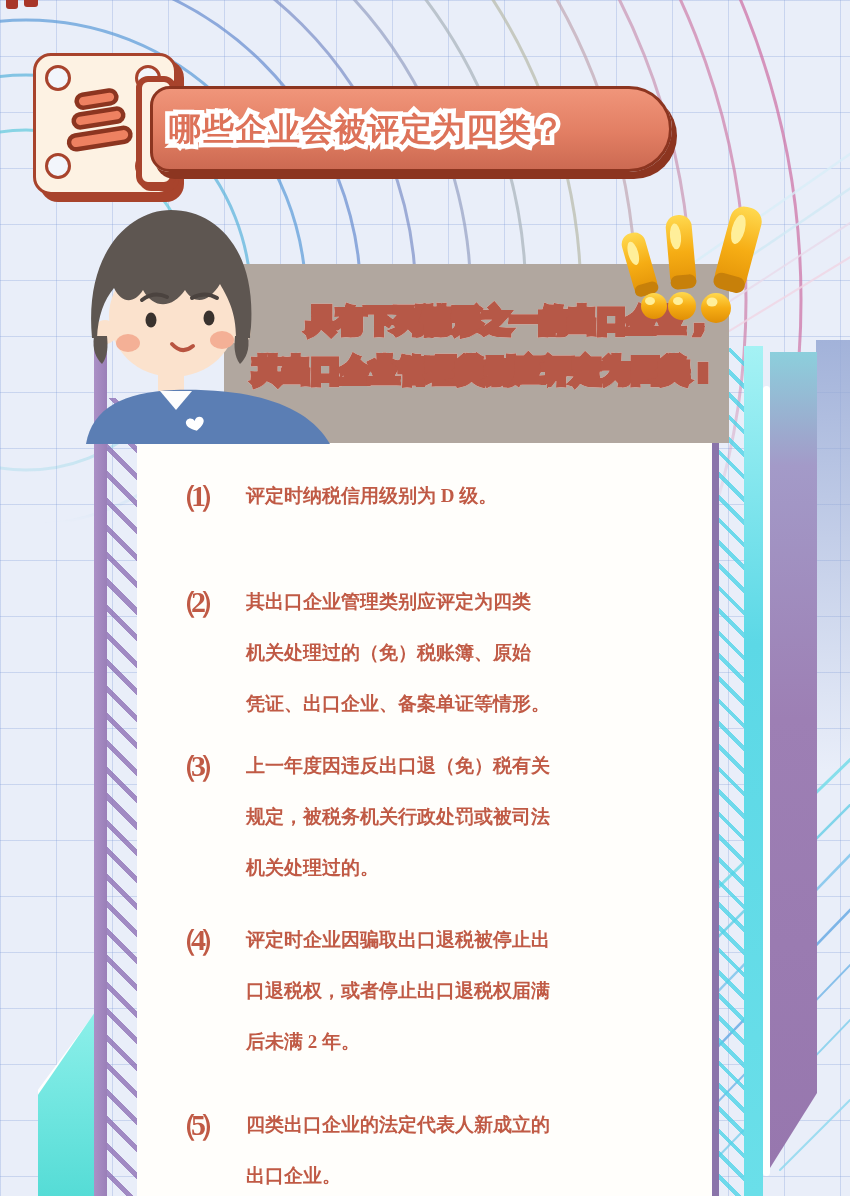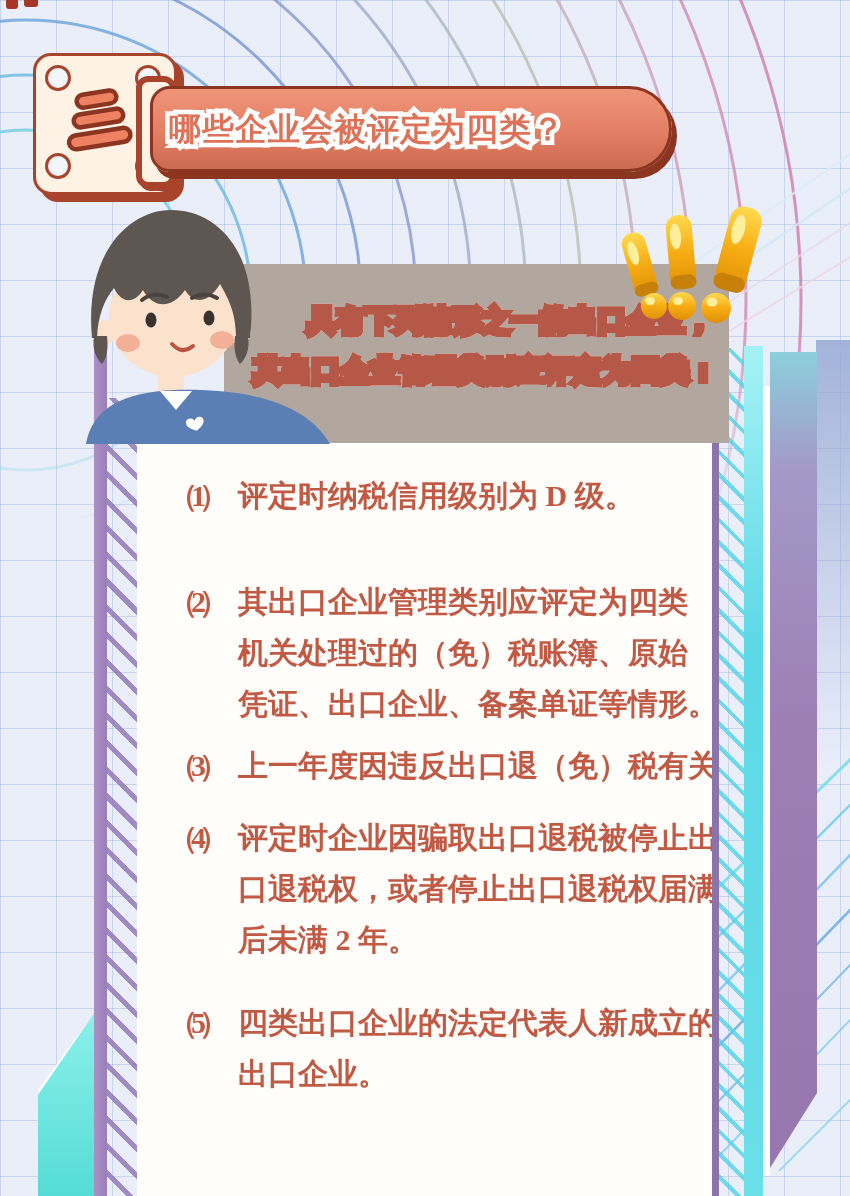--- a/index.html
+++ b/index.html
@@ -89,21 +89,21 @@
   .boy{left:76px;top:196px;width:266px;height:248px;z-index:8;}
 
   
   .card{left:137px;top:443px;width:578px;height:753px;background:#fffefb;z-index:6;}
   .card-line-right{left:712px;top:443px;width:7px;height:753px;background:#8a74aa;z-index:6;}
   .card-content{position:absolute;left:0;top:0;width:578px;padding:27px 0 0 31px;box-sizing:border-box;
       font-family:"Liberation Serif", serif;font-weight:700;color:#c05a45;}
   .item{display:flex;}
   .item .num{width:70px;flex:0 0 70px;font-size:30px;line-height:51px;letter-spacing:-7px;}
   .item .lines{width:476px;}
-  .item .ln{font-size:30px;line-height:51px;white-space:nowrap;}
+  .item .ln{font-size:19px;line-height:51px;white-space:nowrap;margin-left:8px;}
   .item.i2{margin-top:55px;} .item.i3{margin-top:11px;}
   .item.i4{margin-top:21px;} .item.i5{margin-top:32px;}
 </style>
 </head>
 <body>
 
 <div class="page">
 
   <svg class="abs arcs" viewBox="0 0 850 540">
     <g fill="none" stroke-width="3" opacity="0.72">
@@ -177,20 +177,22 @@
           <div class="ln">其出口企业管理类别应评定为四类</div>
           <div class="ln">机关处理过的（免）税账簿、原始</div>
           <div class="ln">凭证、出口企业、备案单证等情形。</div>
         </div>
       </div>
 
       <div class="item i3">
         <span class="num">（3）</span>
         <div class="lines">
           <div class="ln">上一年度因违反出口退（免）税有关</div>
+          <div class="ln">规定，被税务机关行政处罚或被司法</div>
+          <div class="ln">机关处理过的。</div>
         </div>
       </div>
 
       <div class="item i4">
         <span class="num">（4）</span>
         <div class="lines">
           <div class="ln">评定时企业因骗取出口退税被停止出</div>
           <div class="ln">口退税权，或者停止出口退税权届满</div>
           <div class="ln">后未满 2 年。</div>
         </div>

